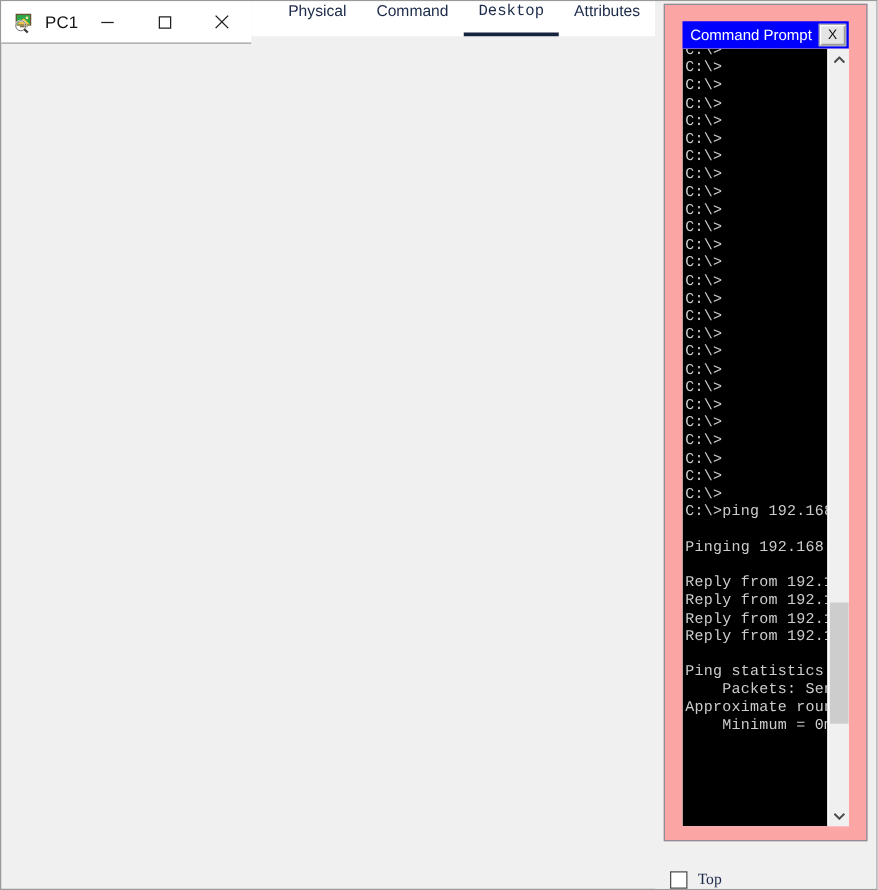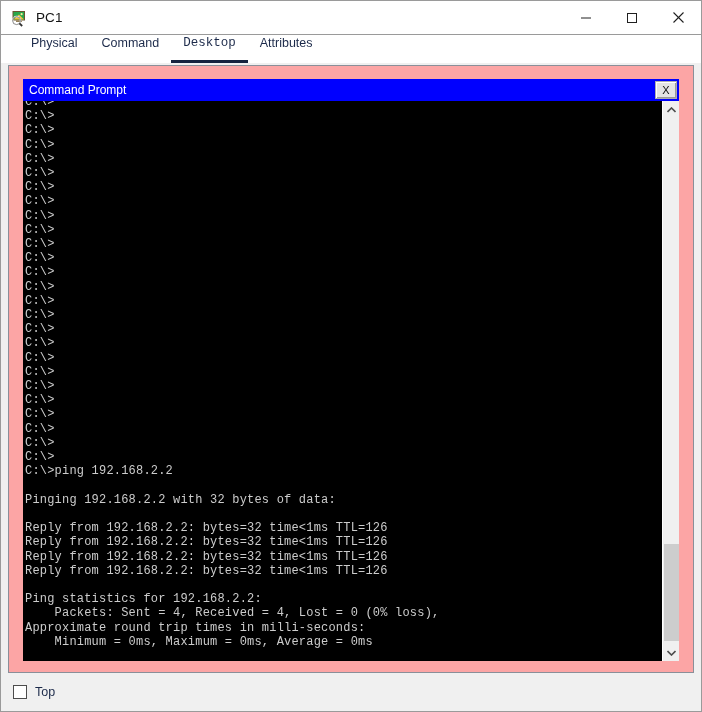--- a/index.html
+++ b/index.html
@@ -18,21 +18,21 @@
   #app-window {
     position: absolute;
     left: 0;
     top: 0;
     width: 702px;
     height: 712px;
     box-sizing: border-box;
     border: 1px solid #9a9a9a;
     background: #f0f0f0;
     display: flex;
-    flex-direction: column;
+    flex-direction: row;
   }
 
   
   #title-bar {
     height: 34px;
     background: #ffffff;
     border-bottom: 1px solid #9a9a9a;
     display: flex;
     align-items: center;
     flex: 0 0 auto;
@@ -203,23 +203,24 @@
   }
 
   
   #bottom-bar {
     position: absolute;
     left: 0;
     bottom: 0;
     width: 100%;
     height: 38px;
     display: flex;
-    align-items: center;
+    align-items: flex-end;
     padding-left: 12px;
     box-sizing: border-box;
+    font-family: Liberation Serif, serif;
   }
   #top-checkbox-box {
     width: 14px;
     height: 14px;
     background: #ffffff;
     border: 1px solid #4c4c4c;
     box-sizing: border-box;
     margin-right: 8px;
     flex: 0 0 auto;
   }

